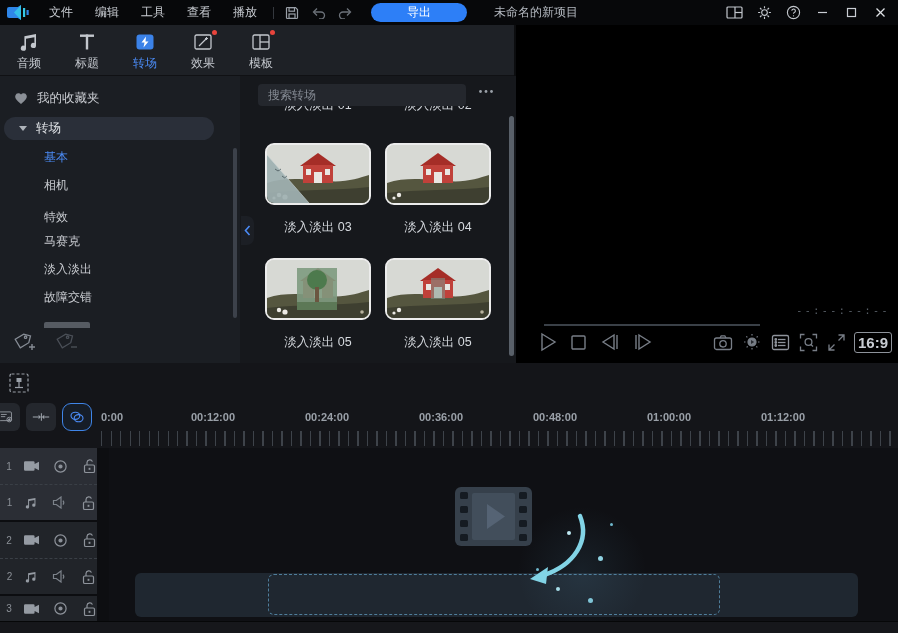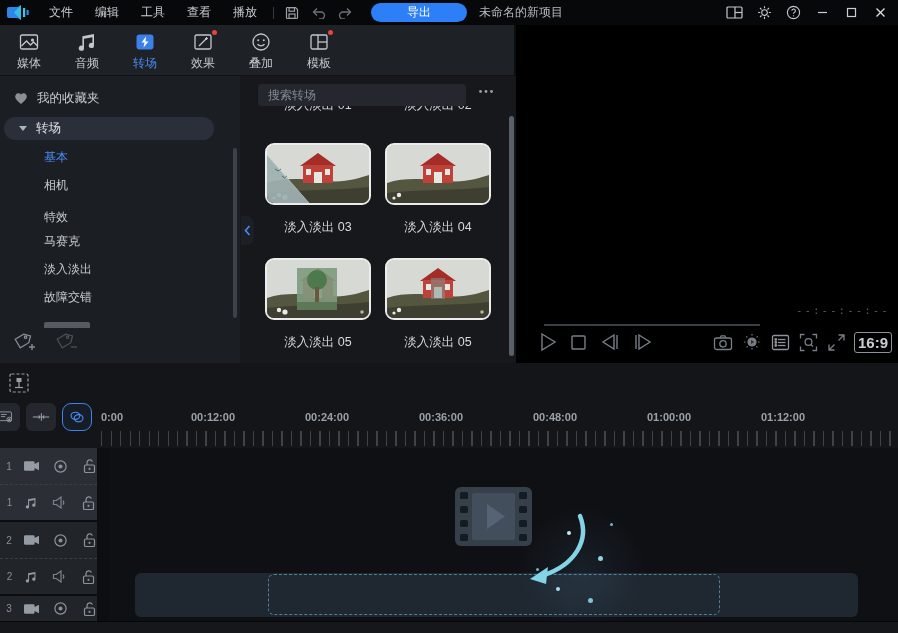--- a/index.html
+++ b/index.html
@@ -11,21 +11,21 @@
 
   
   .titlebar{position:absolute;left:0;top:0;width:898px;height:25px;background:#07080a;
             display:flex;align-items:center;}
   .logo{margin:0 8px 0 6px}
   .menu{font-size:12px;color:#c9cdd3;padding:0 11px;cursor:default}
   .mdivider{width:1px;height:12px;background:#34383e;margin:0 5px}
   .tb-btn{background:none;border:none;padding:3px 6px;cursor:pointer}
   .export{margin-left:12px;width:96px;height:19px;background:#2d7ff7;border:none;border-radius:10px;
           color:#fff;font-size:12px;display:flex;align-items:center;justify-content:center;cursor:pointer}
-  .project{margin-left:12px;font-size:12px;color:#b4b9c0}
+  .project{margin-left:27px;font-size:12px;color:#b4b9c0}
   .tb-right{margin-left:auto;display:flex;align-items:center;gap:2px;padding-right:4px}
   .win-btn{background:none;border:none;padding:3px 8px;cursor:pointer}
 
   
   .tabsbar{position:absolute;left:0;top:25px;width:514px;height:51px;background:#1e2126;
            display:flex;border-bottom:1px solid #101114;box-sizing:border-box}
   .tab{width:58px;display:flex;flex-direction:column;align-items:center;justify-content:center;
        gap:4px;position:relative;cursor:pointer}
   .tab .tlabel{font-size:12px;color:#c3c7cd;line-height:1}
   .tab.active .tlabel{color:#4b8bf5}
@@ -186,66 +186,54 @@
             <line x1="1.5" y1="1.5" x2="9.5" y2="9.5"></line>
             <line x1="9.5" y1="1.5" x2="1.5" y2="9.5"></line>
           </svg>
       </button>
     </span>
   </header>
 
   <nav class="tabsbar">
     <div class="tab">
       <span>
-          <svg width="22" height="22" viewBox="0 0 22 22" fill="none" stroke="#c3c7cd" stroke-width="1.3">
-            <rect x="2.5" y="4" width="17" height="14" rx="1.5"></rect>
-            <path d="M3.5 15 l5-5 4 4 3-3 4 4"></path>
-            <circle cx="14.5" cy="9" r="1.6" fill="#c3c7cd" stroke="none"></circle>
-          </svg>
-        </span>
-      <span class="tlabel">媒体</span>
+          <svg width="22" height="22" viewBox="0 0 22 22" fill="#c3c7cd">
+            <path d="M8 17.2 a2.6 2.6 0 1 1 -1.6-2.4 V5.2 L18 3 v11.4 a2.6 2.6 0 1 1 -1.6-2.4 V6.2 L8 7.8 z"></path>
+          </svg>
+        </span>
+      <span class="tlabel">音频</span>
     </div>
     <div class="tab">
       <span>
           <svg width="22" height="22" viewBox="0 0 22 22" fill="#c3c7cd">
-            <path d="M8 17.2 a2.6 2.6 0 1 1 -1.6-2.4 V5.2 L18 3 v11.4 a2.6 2.6 0 1 1 -1.6-2.4 V6.2 L8 7.8 z"></path>
-          </svg>
-        </span>
-      <span class="tlabel">音频</span>
+            <rect x="4" y="3.5" width="14" height="2.4"></rect>
+            <rect x="9.8" y="3.5" width="2.4" height="15"></rect>
+          </svg>
+        </span>
+      <span class="tlabel">标题</span>
     </div>
     <div class="tab active">
       <span>
           <svg width="22" height="22" viewBox="0 0 22 22">
             <rect x="2.5" y="3.5" width="17" height="15" rx="3" fill="#3b82e8"></rect>
             <polygon points="12,5.5 7.5,11.5 10.5,11.5 9.5,16.5 14.5,10.5 11.5,10.5" fill="#fff"></polygon>
           </svg>
         </span>
       <span class="tlabel">转场</span>
     </div>
     <div class="tab">
       <i class="dot"></i>
       <span>
           <svg width="22" height="22" viewBox="0 0 22 22" fill="none" stroke="#c3c7cd" stroke-width="1.3">
             <rect x="3" y="4" width="16" height="14" rx="1.5"></rect>
             <path d="M7 15 L14 8"></path>
             <path d="M14.5 6 v3 M13 7.5 h3" stroke-width="1.1"></path>
           </svg>
         </span>
       <span class="tlabel">效果</span>
-    </div>
-    <div class="tab">
-      <span>
-          <svg width="22" height="22" viewBox="0 0 22 22" fill="none" stroke="#c3c7cd" stroke-width="1.3">
-            <circle cx="11" cy="11" r="8"></circle>
-            <circle cx="8.2" cy="9.2" r="1" fill="#c3c7cd" stroke="none"></circle>
-            <circle cx="13.8" cy="9.2" r="1" fill="#c3c7cd" stroke="none"></circle>
-            <path d="M7.5 13.2 a4.5 4.5 0 0 0 7 0"></path>
-          </svg>
-        </span>
-      <span class="tlabel">叠加</span>
     </div>
     <div class="tab">
       <i class="dot"></i>
       <span>
           <svg width="22" height="22" viewBox="0 0 22 22" fill="none" stroke="#c3c7cd" stroke-width="1.3">
             <rect x="3" y="4" width="16" height="14" rx="1.5"></rect>
             <line x1="10" y1="4" x2="10" y2="18"></line>
             <line x1="10" y1="11" x2="19" y2="11"></line>
           </svg>
         </span>

